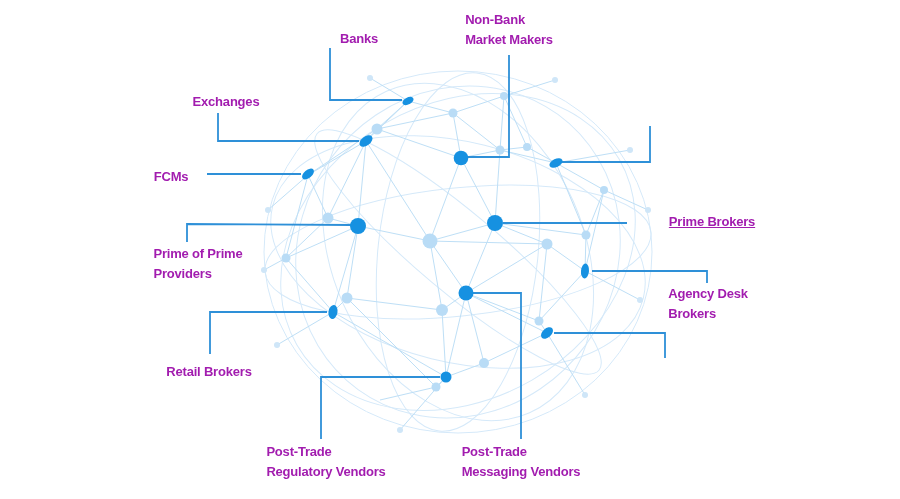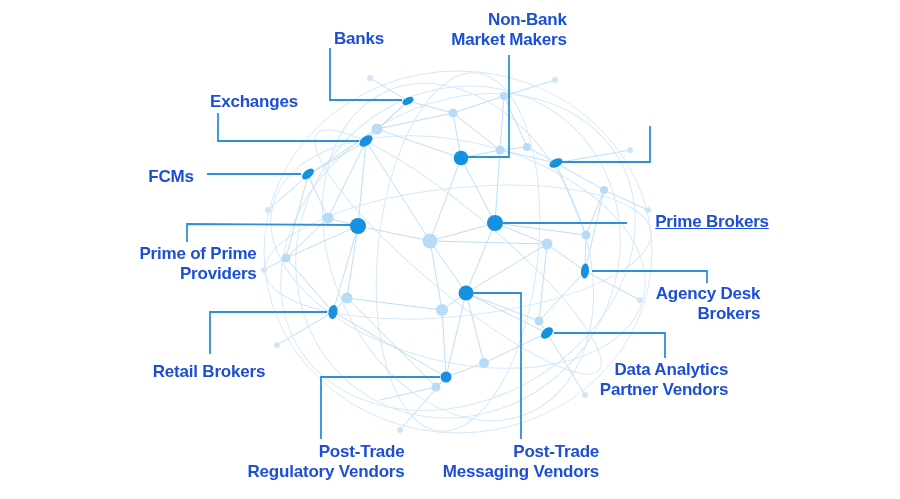--- a/index.html
+++ b/index.html
@@ -16,24 +16,24 @@
     overflow: hidden;
   }
   .stage svg {
     position: absolute;
     left: 0;
     top: 0;
   }
   .node-label {
     position: absolute;
     transform: translateX(-50%);
-    font-size: 17px;
+    font-size: 13px;
     font-weight: bold;
-    color: #1d4ed8;
-    text-align: right;
+    color: #a21caf;
+    text-align: left;
     line-height: 20px;
     letter-spacing: -0.2px;
     white-space: pre-line;
   }
   .wire      { stroke: #d3e8f9; stroke-width: 1;   fill: none; }
   .mesh      { stroke: #bedff6; stroke-width: 1;   fill: none; }
   .leader    { stroke: #2e90d8; stroke-width: 1.8; fill: none; }
   .lightdot  { fill: #b9dcf6; }
   .rimdot    { fill: #cfe6f8; }
   .brightdot { fill: #1691e1; }
@@ -142,28 +142,26 @@
       <ellipse class="brightdot" cx="333" cy="312" rx="4.5" ry="7" transform="rotate(10 333 312)"></ellipse>
       <circle class="brightdot" cx="466" cy="293" r="7.5"></circle>
       <ellipse class="brightdot" cx="547" cy="333" rx="7" ry="4.5" transform="rotate(-42 547 333)"></ellipse>
       <circle class="brightdot" cx="446" cy="377" r="5.5"></circle>
     </g>
   </svg>
 
   <div class="node-label" style="left:335px; top:29px;margin-left:24px;">Banks</div>
   <div class="node-label" style="left:509px; top:10px;">Non-Bank
 Market Makers</div>
-  <div class="node-label" style="left:226px; top:92px;margin-left:28px;">Exchanges</div>
+  <div class="node-label" style="left:226px; top:92px;">Exchanges</div>
   <div class="node-label" style="left:171px; top:167px;">FCMs</div>
   <div class="node-label" style="left:712px; top:212px;text-decoration:underline;">Prime Brokers</div>
   <div class="node-label" style="left:198px; top:244px;">Prime of Prime
 Providers</div>
   <div class="node-label" style="left:209px; top:362px;">Retail Brokers</div>
   <div class="node-label" style="left:708px; top:284px;">Agency Desk
 Brokers</div>
-  <div class="node-label" style="left:664px; top:360px;">Data Analytics
-Partner Vendors</div>
   <div class="node-label" style="left:326px; top:442px;">Post-Trade
 Regulatory Vendors</div>
   <div class="node-label" style="left:521px; top:442px;">Post-Trade
 Messaging Vendors</div>
 
 </div>
 
 </body></html>

